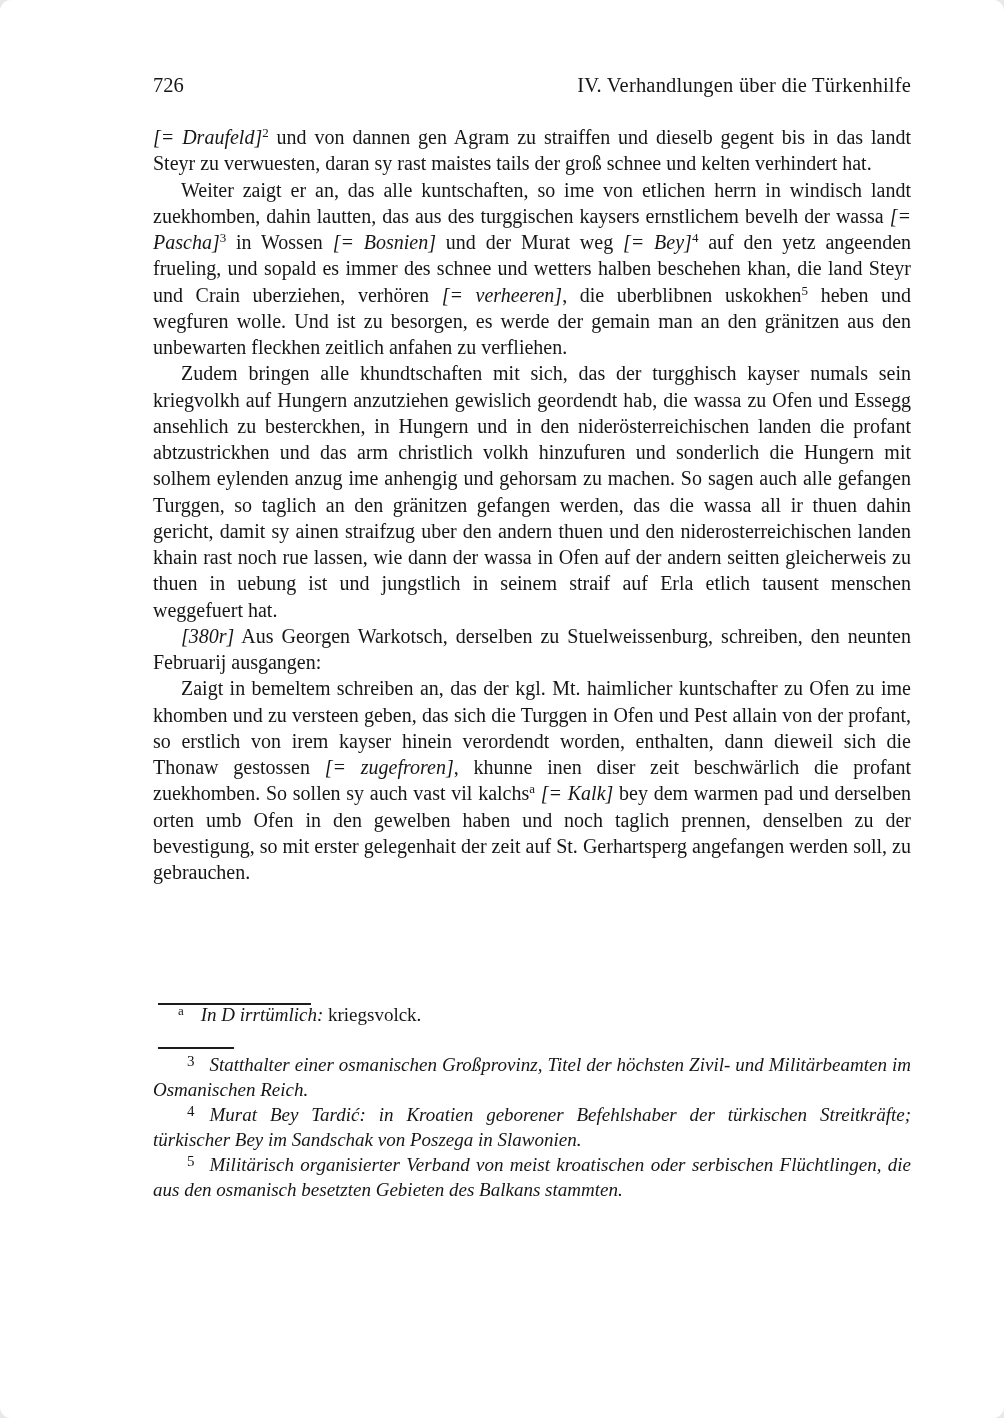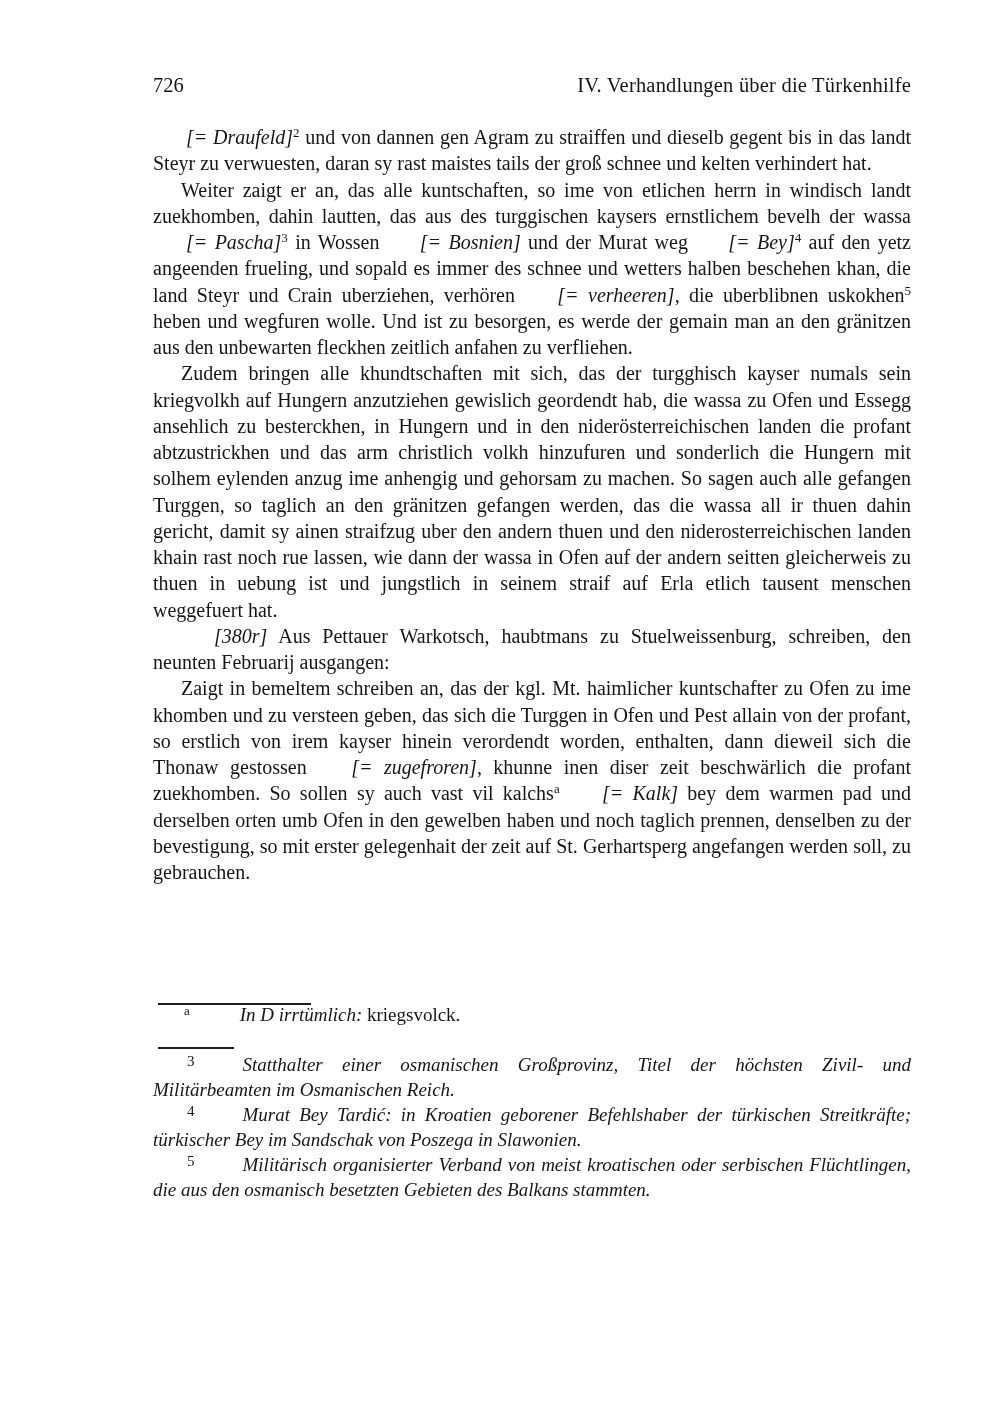--- a/index.html
+++ b/index.html
@@ -4,20 +4,21 @@
 <style>
   html, body { margin: 0; padding: 0; background: #e8e8e8; }
   .page {
     position: relative;
     width: 1004px;
     height: 1418px;
     background: #ffffff;
     font-family: "Liberation Serif", "DejaVu Serif", serif;
     color: #161616;
     overflow: hidden;
+    border-radius: 11px;
   }
   .running-head {
     position: absolute;
     top: 74px;
     left: 153px;
     width: 758px;
     height: 26px;
     font-size: 20.5px;
   }
   .page-number {
@@ -37,39 +38,39 @@
     position: absolute;
     top: 124px;
     left: 153px;
     width: 758px;
     font-size: 20px;
     line-height: 26.25px;
     text-align: justify;
   }
   .body-text p { margin: 0; }
   .body-text p.indent { text-indent: 28px; }
-  em { font-style: italic; margin-left: 33px; }
+  em { font-style: italic; }
   sup.ref {
     font-size: 13px;
     line-height: 0;
     position: relative;
     top: -7px;
     vertical-align: baseline;
   }
   .rule {
     position: absolute;
     height: 1.5px;
     background: #1c1c1c;
   }
   .rule-apparatus { top: 1003px; left: 158px; width: 153px; }
   .rule-footnotes { top: 1047px; left: 158px; width: 76px; }
   .apparatus {
     position: absolute;
     top: 1002px;
-    left: 150px;
+    left: 144px;
     width: 758px;
     font-size: 19px;
     line-height: 25px;
   }
   .footnotes {
     position: absolute;
     top: 1052px;
     left: 153px;
     width: 758px;
     font-size: 19px;
@@ -98,21 +99,21 @@
 <div class="page">
   <div class="running-head">
     <span class="page-number">726</span>
     <span class="head-title">IV. Verhandlungen über die Türkenhilfe</span>
   </div>
 
   <div class="body-text" id="body-text">
       <p><em>[= Draufeld]</em><sup class="ref">2</sup><span> und von dannen gen Agram zu straiffen und dieselb gegent bis in das landt Steyr zu verwuesten, daran sy rast maistes tails der groß schnee und kelten verhindert hat.</span></p>
       <p class="indent"><span>Weiter zaigt er an, das alle kuntschaften, so ime von etlichen herrn in windisch landt zuekhomben, dahin lautten, das aus des turggischen kaysers ernstlichem bevelh der wassa </span><em>[= Pascha]</em><sup class="ref">3</sup><span> in Wossen </span><em>[= Bosnien]</em><span> und der Murat weg </span><em>[= Bey]</em><sup class="ref">4</sup><span> auf den yetz angeenden frueling, und sopald es immer des schnee und wetters halben beschehen khan, die land Steyr und Crain uberziehen, verhören </span><em>[= verheeren]</em><span>, die uberblibnen uskokhen</span><sup class="ref">5</sup><span> heben und wegfuren wolle. Und ist zu besorgen, es werde der gemain man an den gränitzen aus den unbewarten fleckhen zeitlich anfahen zu verfliehen.</span></p>
       <p class="indent"><span>Zudem bringen alle khundtschaften mit sich, das der turgghisch kayser numals sein kriegvolkh auf Hungern anzutziehen gewislich geordendt hab, die wassa zu Ofen und Essegg ansehlich zu besterckhen, in Hungern und in den niderösterreichischen landen die profant abtzustrickhen und das arm christlich volkh hinzufuren und sonderlich die Hungern mit solhem eylenden anzug ime anhengig und gehorsam zu machen. So sagen auch alle gefangen Turggen, so taglich an den gränitzen gefangen werden, das die wassa all ir thuen dahin gericht, damit sy ainen straifzug uber den andern thuen und den niderosterreichischen landen khain rast noch rue lassen, wie dann der wassa in Ofen auf der andern seitten gleicherweis zu thuen in uebung ist und jungstlich in seinem straif auf Erla etlich tausent menschen weggefuert hat.</span></p>
-      <p class="indent"><em>[380r]</em><span> Aus Pettauer Warkotsch, haubtmans zu Stuelweissenburg, schreiben, den neunten Februarij ausgangen:</span></p>
+      <p class="indent"><em>[380r]</em><span> Aus Georgen Warkotsch, derselben zu Stuelweissenburg, schreiben, den neunten Februarij ausgangen:</span></p>
       <p class="indent"><span>Zaigt in bemeltem schreiben an, das der kgl. Mt. haimlicher kuntschafter zu Ofen zu ime khomben und zu versteen geben, das sich die Turggen in Ofen und Pest allain von der profant, so erstlich von irem kayser hinein verordendt worden, enthalten, dann dieweil sich die Thonaw gestossen </span><em>[= zugefroren]</em><span>, khunne inen diser zeit beschwärlich die profant zuekhomben. So sollen sy auch vast vil kalchs</span><sup class="ref">a</sup><em> [= Kalk]</em><span> bey dem warmen pad und derselben orten umb Ofen in den gewelben haben und noch taglich prennen, denselben zu der bevestigung, so mit erster gelegenhait der zeit auf St. Gerhartsperg angefangen werden soll, zu gebrauchen.</span></p>
     </div>
 
   <div class="rule rule-apparatus"></div>
   <div class="apparatus" id="apparatus">
       <p><sup class="fn-marker letter">a</sup><em>In D irrtümlich:</em><span> kriegsvolck.</span></p>
     </div>
 
   <div class="rule rule-footnotes"></div>
   <div class="footnotes" id="footnotes">

